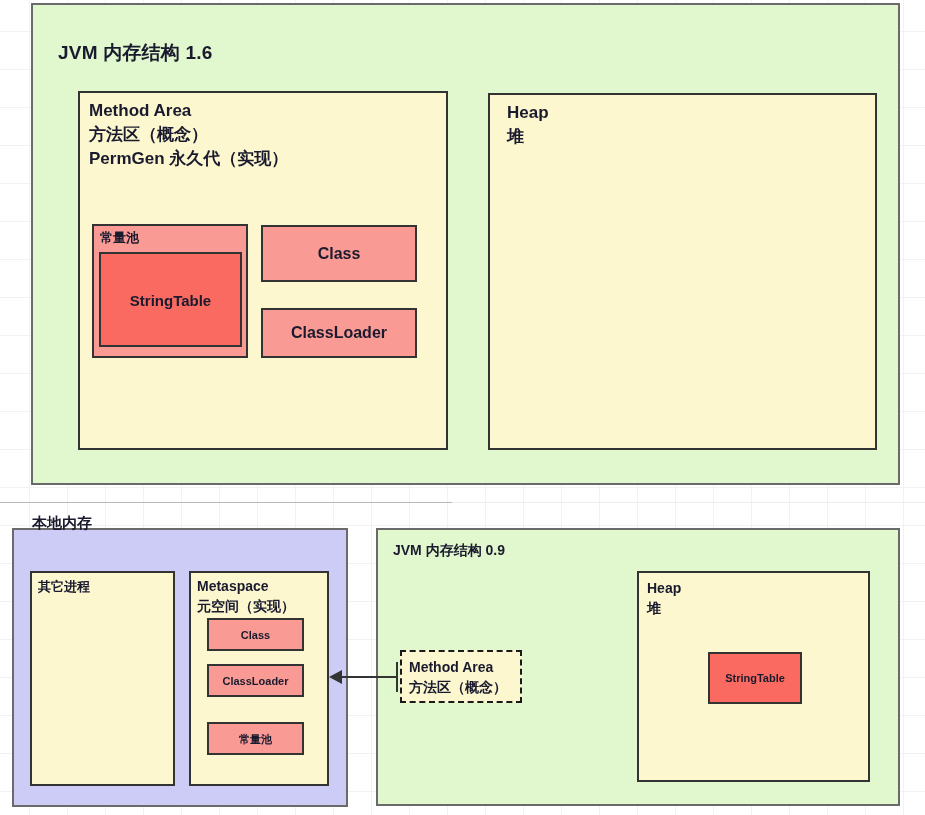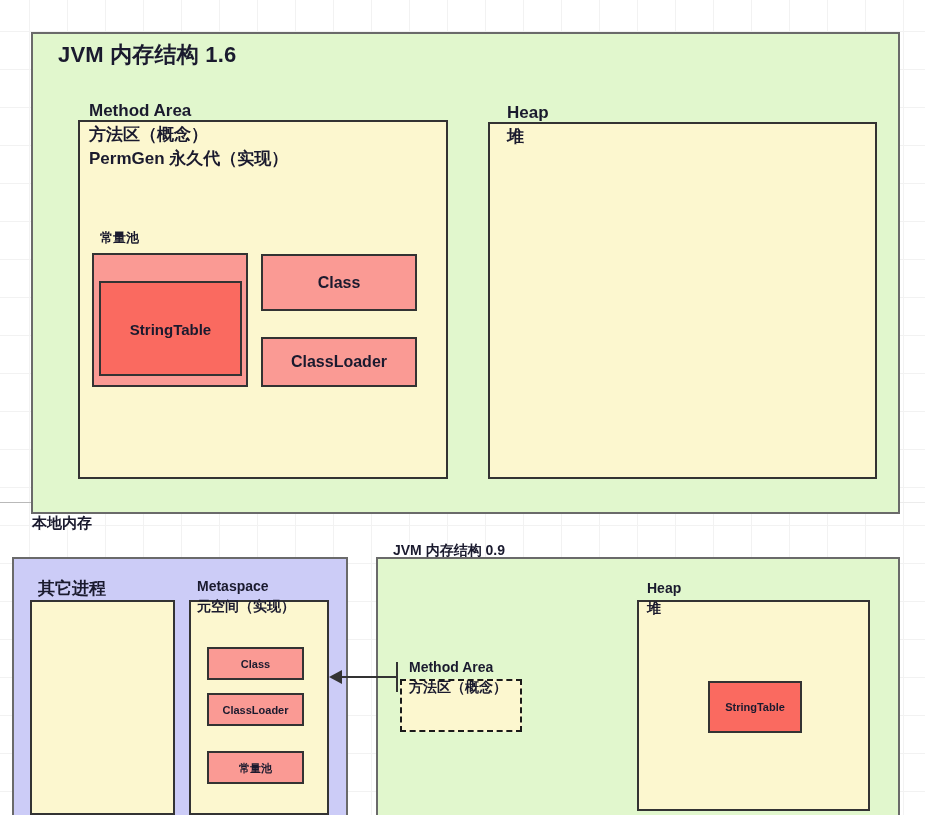--- a/index.html
+++ b/index.html
@@ -51,35 +51,34 @@
     width: 473px;
     height: 1px;
     background: #ececec;
   }
 
   
   .box {
     position: absolute;
     box-sizing: border-box;
     border: 2px solid #3b3b3b;
-    margin-top: 29px;
   }
   .panel-green { background: #e1f7cd; border-color: #6a6a6a; }
   .panel-purple { background: #ccccf7; border-color: #6a6a6a; }
   .box-yellow { background: #fcf7cf; border-color: #333333; }
   .box-pink   { background: #fa9a94; border-color: #333333; }
   .box-red    { background: #fa6a60; border-color: #333333; }
   .box-dashed {
     background: #fcf7cf;
     border: 2px dashed #1a1a1a;
   }
 
   .title-lg {
     position: absolute;
-    font-size: 22px;
+    font-size: 19px;
     font-weight: bold;
     letter-spacing: .2px;
     white-space: nowrap;
   }
   .title-md {
     font-size: 17px;
     font-weight: bold;
     line-height: 1.42;
     white-space: nowrap;
   }
@@ -161,21 +160,21 @@
 <div class="box box-yellow" style="left:488px; top:93px; width:389px; height:357px;"></div>
 <div class="title-md" style="position:absolute; left:507px; top:101px;">
   <div>Heap</div>
   <div>堆</div>
 </div>
 
 <div class="box panel-purple" style="left:12px; top:528px; width:336px; height:279px;"></div>
 <div class="title-md" style="position:absolute; left:32px; top:512px; font-size:15px;">本地内存</div>
 
 <div class="box box-yellow" style="left:30px; top:571px; width:145px; height:215px;"></div>
-<div class="title-sm" style="position:absolute; left:38px; top:578px; font-size:17px;font-family:Liberation Mono, monospace;">其它进程</div>
+<div class="title-sm" style="position:absolute; left:38px; top:578px; font-size:13px;">其它进程</div>
 
 <div class="box box-yellow" style="left:189px; top:571px; width:140px; height:215px;"></div>
 <div class="title-sm" style="position:absolute; left:197px; top:576px;">
   <div>Metaspace</div>
   <div>元空间（实现）</div>
 </div>
 
 <div class="box box-pink" style="left:207px; top:618px; width:97px; height:33px;">
   <div class="label-inner" style="font-size:11px;">Class</div>
 </div>

